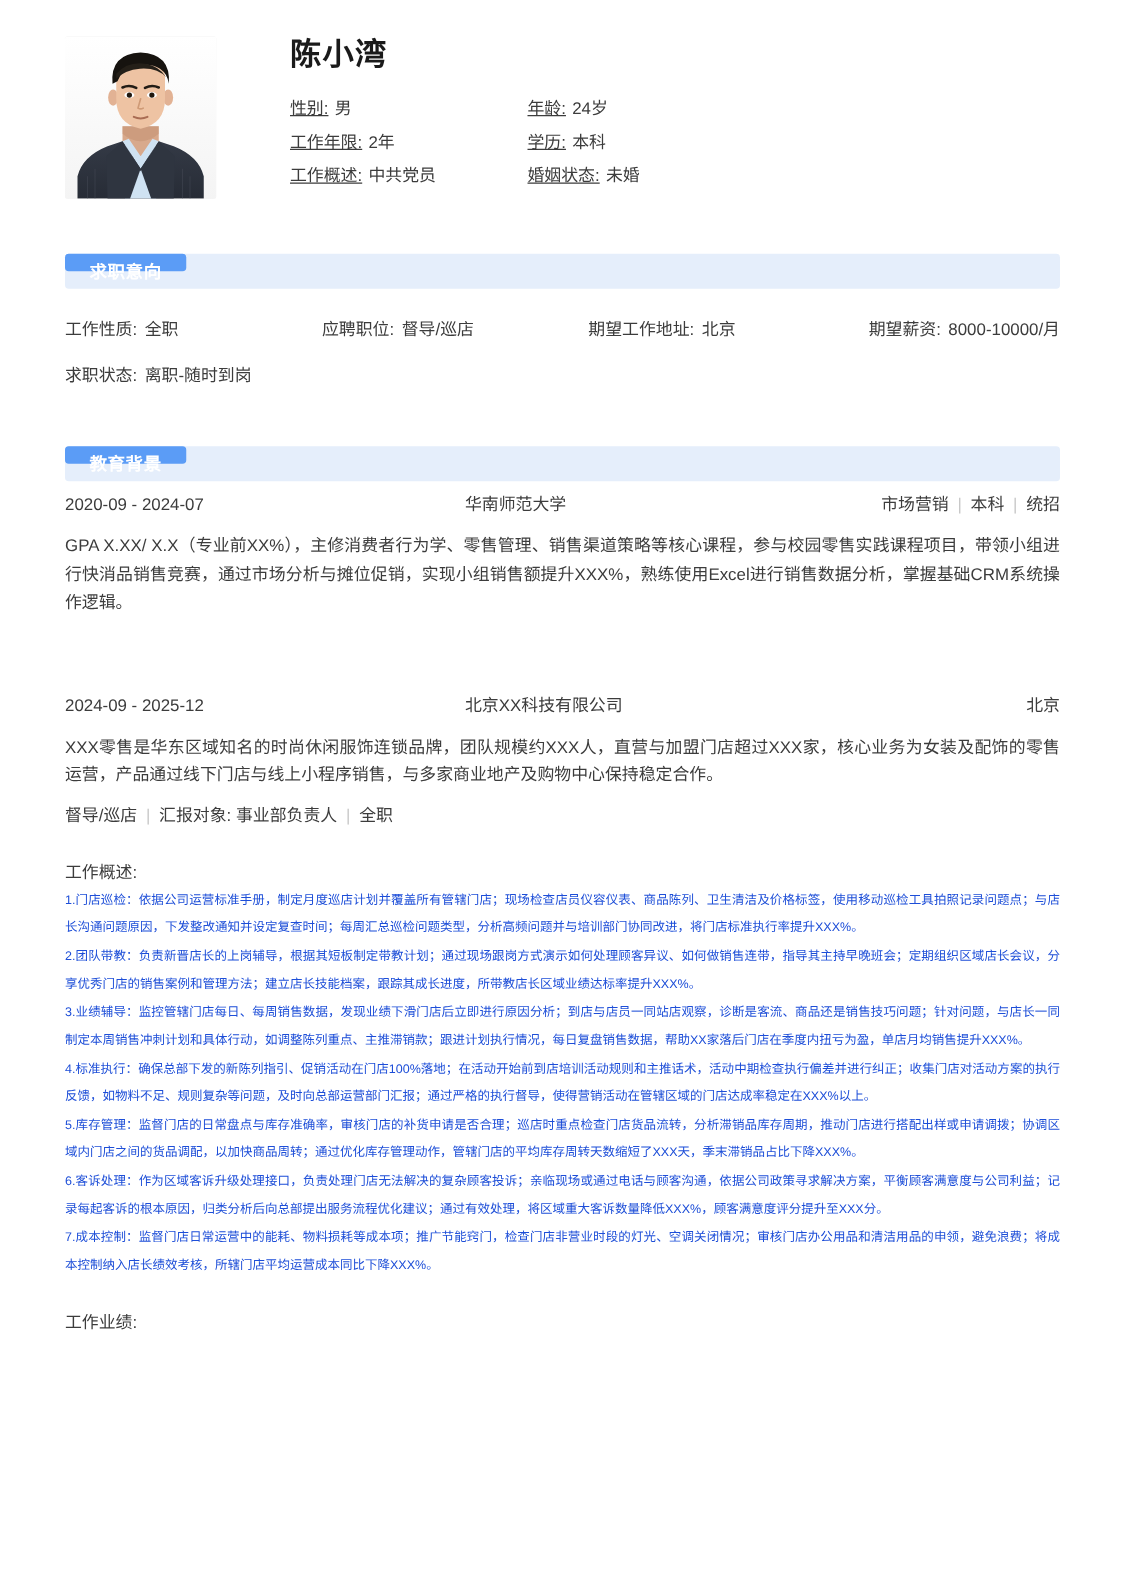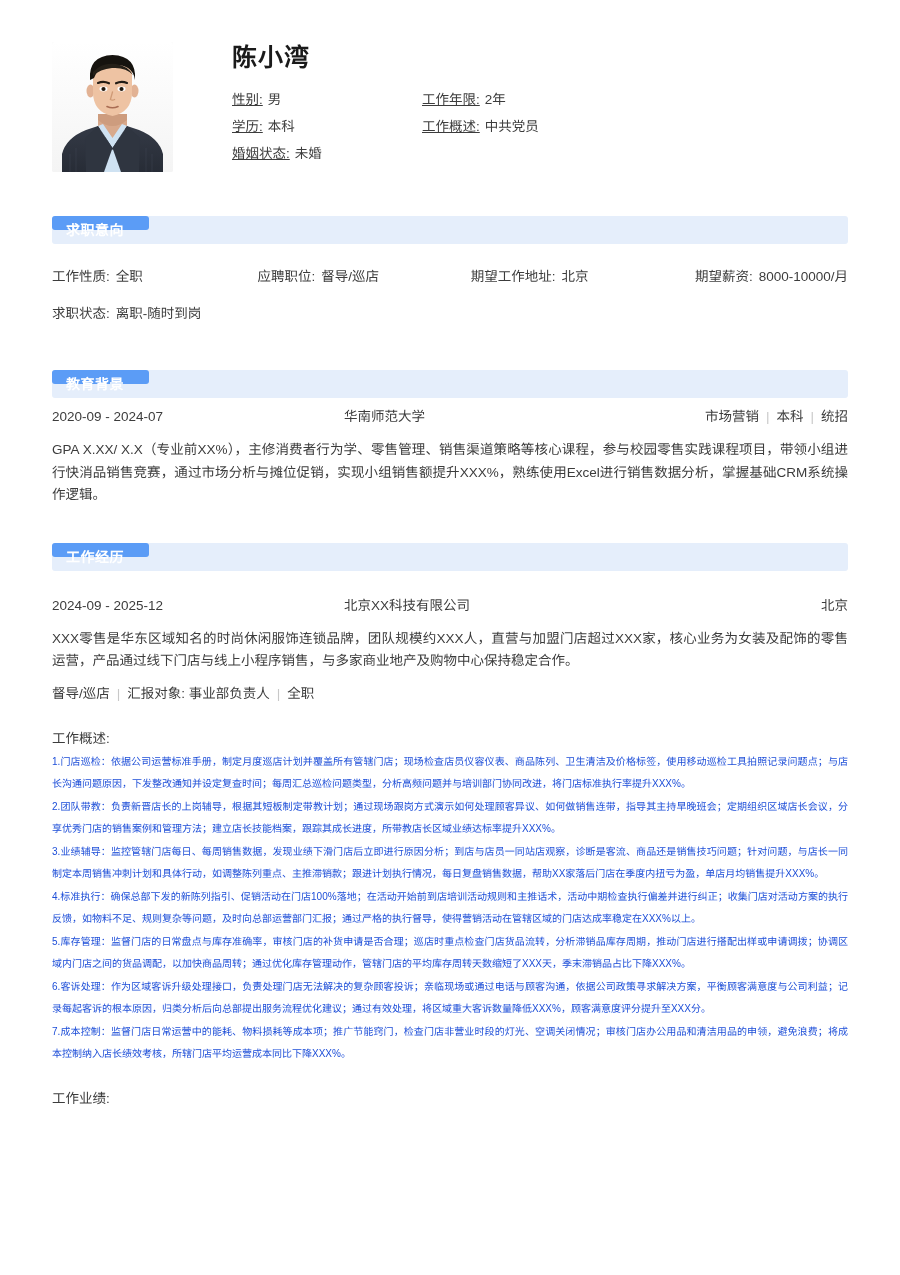--- a/index.html
+++ b/index.html
@@ -17,21 +17,21 @@
     width: 900px;
     height: 1275px;
     background: #ffffff;
     overflow: hidden;
   }
 
   
   .header {
     display: flex;
     align-items: flex-start;
-    padding: 42px 52px 0 52px;
+    padding: 29px 52px 0 52px;
     justify-content: center;
   }
   .photo {
     width: 121px;
     height: 130px;
     flex: 0 0 121px;
     border-radius: 2px;
     overflow: hidden;
     position: relative;
     background: #f2f2f2;
@@ -78,20 +78,21 @@
     left: 0; top: 0;
     height: 14px;
     min-width: 97px;
     padding: 0 14px;
     background: #5b9cf6;
     border-radius: 3px;
     color: #ffffff;
     font-size: 14px;
     font-weight: 700;
     line-height: 28px;
+    text-align: center;
     letter-spacing: 0.5px;
   }
 
   .section-body { margin: 0 52px; }
 
   
   .intent-row {
     display: flex;
     font-size: 13.5px;
     line-height: 28px;
@@ -107,21 +108,21 @@
 
   
   .entry-head {
     display: flex;
     align-items: baseline;
     font-size: 13.5px;
     color: #3c3c3c;
     line-height: 24px;
   }
   .entry-head .date { width: 292px; flex: 0 0 292px; }
-  .entry-head .org  { flex: 1 1 auto; text-align: left; }
+  .entry-head .org  { flex: 1 1 auto; text-align: left; margin-left: 28px; }
   .entry-head .meta { flex: 0 0 auto; text-align: right; color: #3c3c3c; }
   .entry-head .meta .sep {
     display: inline-block;
     color: #c8c8c8;
     margin: 0 7px;
     font-weight: 300;
   }
 
   .para {
     font-size: 13.5px;
@@ -218,20 +219,23 @@
 
     <div class="header-info">
       <div class="name">陈小湾</div>
 
       <div class="info-grid">
         <div class="info-cell">
           <span class="lbl">性别:</span><span class="val">男</span>
         </div>
 
         <div class="info-cell">
+          <span class="lbl">年龄:</span><span class="val">24岁</span>
+        </div>
+        <div class="info-cell">
           <span class="lbl">工作年限:</span><span class="val">2年</span>
         </div>
 
         <div class="info-cell">
           <span class="lbl">学历:</span><span class="val">本科</span>
         </div>
         <div class="info-cell">
           <span class="lbl">工作概述:</span><span class="val">中共党员</span>
         </div>
 
@@ -280,23 +284,20 @@
       <div class="date">2020-09 - 2024-07</div>
       <div class="org">华南师范大学</div>
       <div class="meta">
         <span>市场营销</span><span class="sep">|</span><span>本科</span><span class="sep">|</span><span>统招</span>
       </div>
     </div>
     <div class="para" style="margin-top:10px">GPA X.XX/ X.X（专业前XX%），主修消费者行为学、零售管理、销售渠道策略等核心课程，参与校园零售实践课程项目，带领小组进行快消品销售竞赛，通过市场分析与摊位促销，实现小组销售额提升XXX%，熟练使用Excel进行销售数据分析，掌握基础CRM系统操作逻辑。</div>
   </div>
 
   <div style="height:36px"></div>
-  <div class="section-bar">
-    <div class="tab">工作经历</div>
-  </div>
 
   <div class="section-body" style="padding-top:23px">
     <div class="entry-head">
       <div class="date">2024-09 - 2025-12</div>
       <div class="org">北京XX科技有限公司</div>
       <div class="meta">北京</div>
     </div>
 
     <div class="para" style="margin-top:10px">XXX零售是华东区域知名的时尚休闲服饰连锁品牌，团队规模约XXX人，直营与加盟门店超过XXX家，核心业务为女装及配饰的零售运营，产品通过线下门店与线上小程序销售，与多家商业地产及购物中心保持稳定合作。</div>
 

